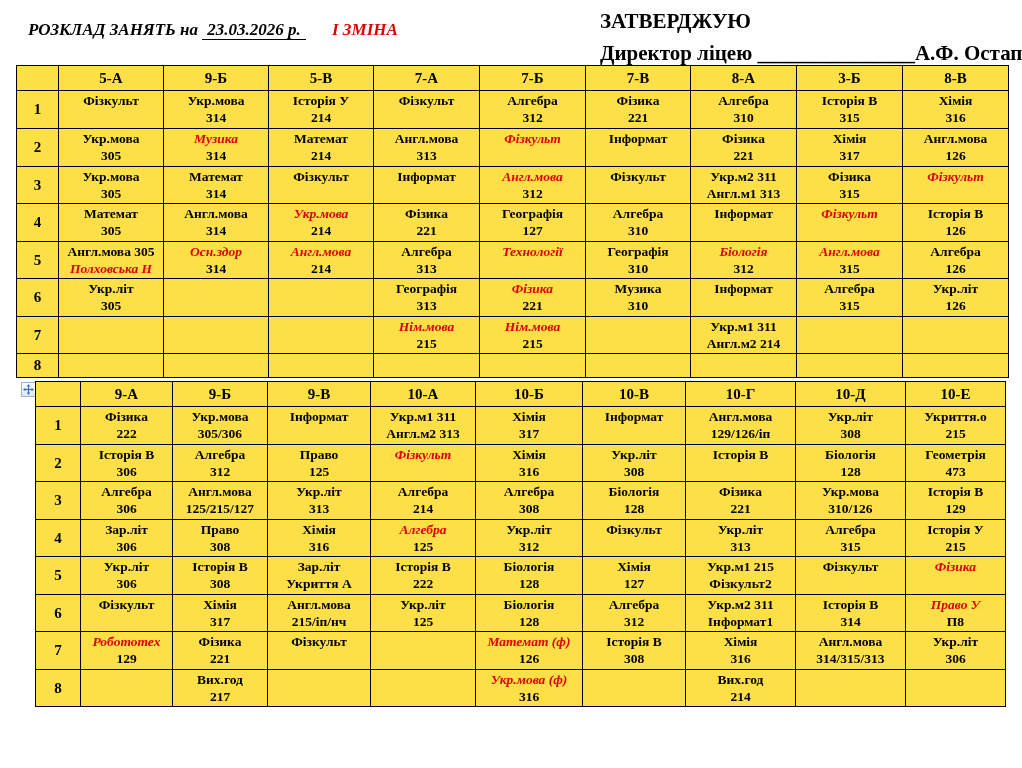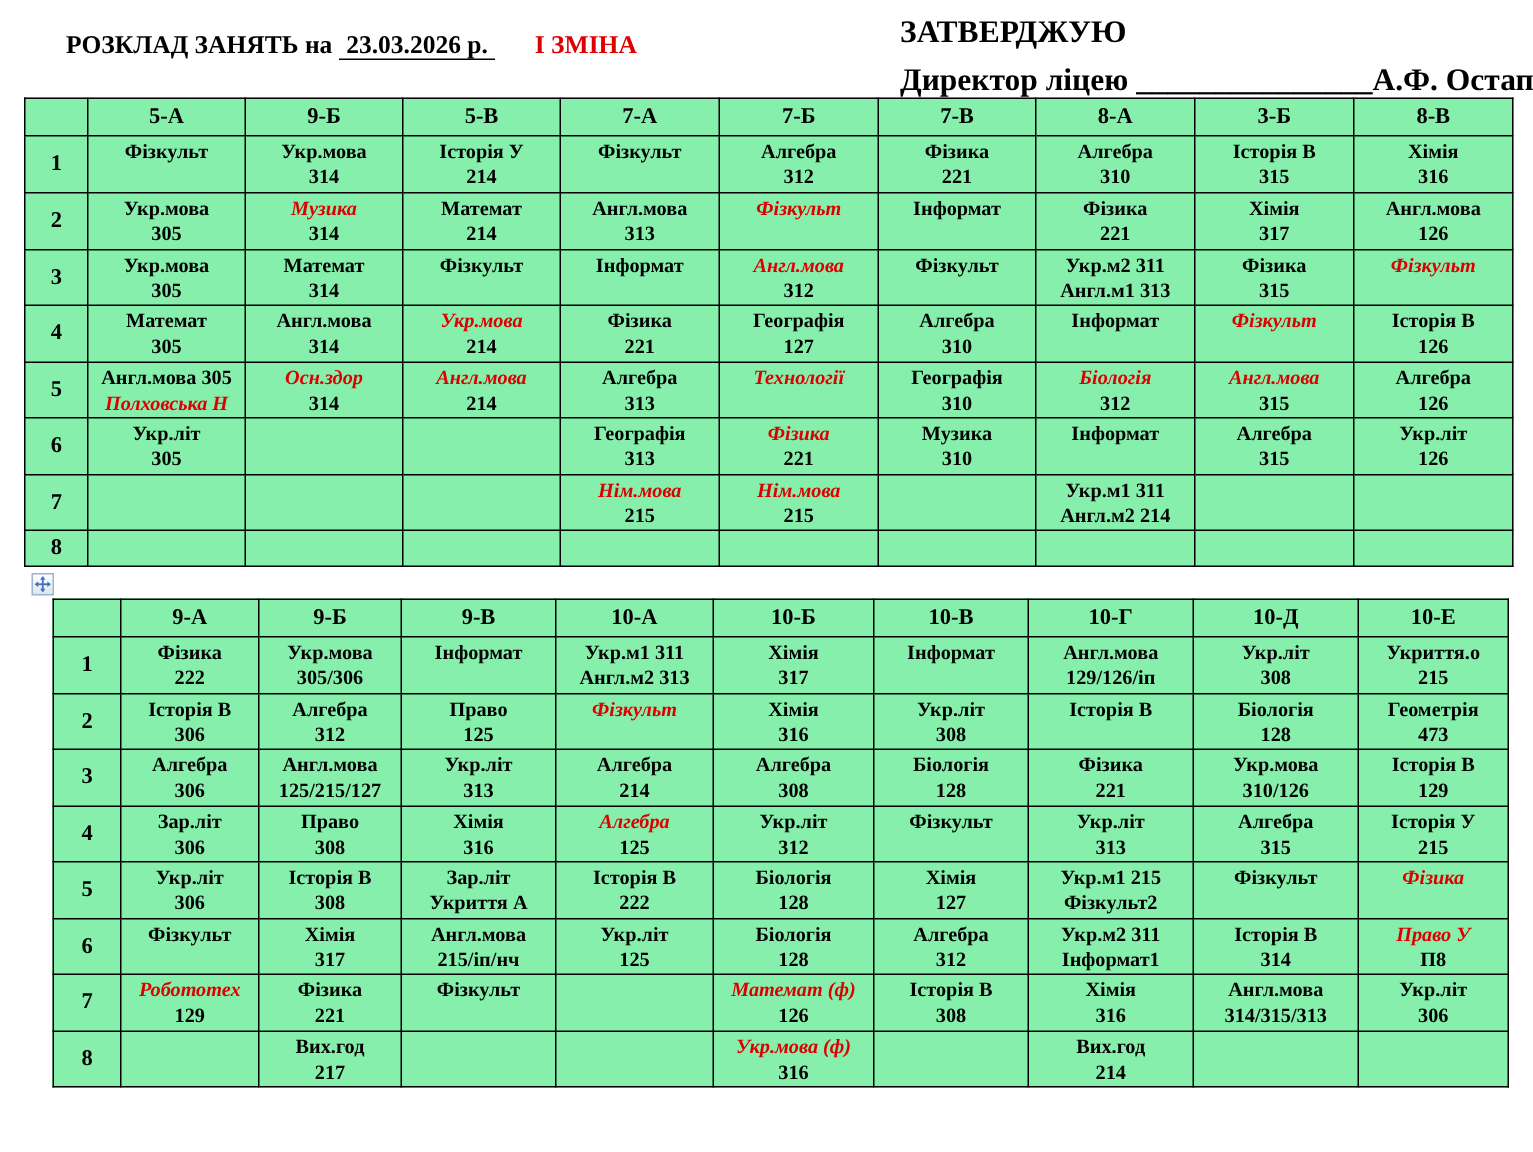--- a/index.html
+++ b/index.html
@@ -7,34 +7,34 @@
   html,body { margin:0; padding:0; }
   body {
     width:1022px; height:768px; background:#ffffff;
     font-family:"Liberation Serif", serif; color:#000;
     position:relative; overflow:hidden;
   }
   .page { position:absolute; inset:0; background:#fff; }
 
   
   .title {
-    position:absolute; left:44px; top:20px;
-    font-size:17px; font-weight:bold; white-space:nowrap;
+    position:absolute; left:28px; top:20px;
+    font-size:17px; font-weight:bold; white-space:nowrap;font-style:italic;
   }
   .title .date { border-bottom:1.6px solid #000; padding:0 5px; }
   .title .shift { color:var(--red); margin-left:22px; }
   .approve {
     position:absolute; left:600px; top:6px;
     font-size:21px; font-weight:bold; line-height:1.5; white-space:nowrap;
   }
 
   
-  table { border-collapse:collapse; table-layout:fixed; background:#86efac; }
+  table { border-collapse:collapse; table-layout:fixed; background:#fde047; }
   #table1 { position:absolute; left:16px;  top:65px;  width:992px; }
-  #table2 { position:absolute; left:35px;  top:399px; width:970px; }
+  #table2 { position:absolute; left:35px;  top:381px; width:970px; }
   th, td {
     border:1.6px solid #000; padding:1px 2px;
     text-align:center; font-weight:bold; overflow:hidden;
   }
   thead th { font-size:15px; height:25px; vertical-align:middle; }
   tbody th.num { font-size:15px; vertical-align:middle; }
   tbody td { font-size:13.5px; line-height:1.24; vertical-align:top; padding-top:2px; }
   .red { color:var(--red); font-style:italic; }
 
   

